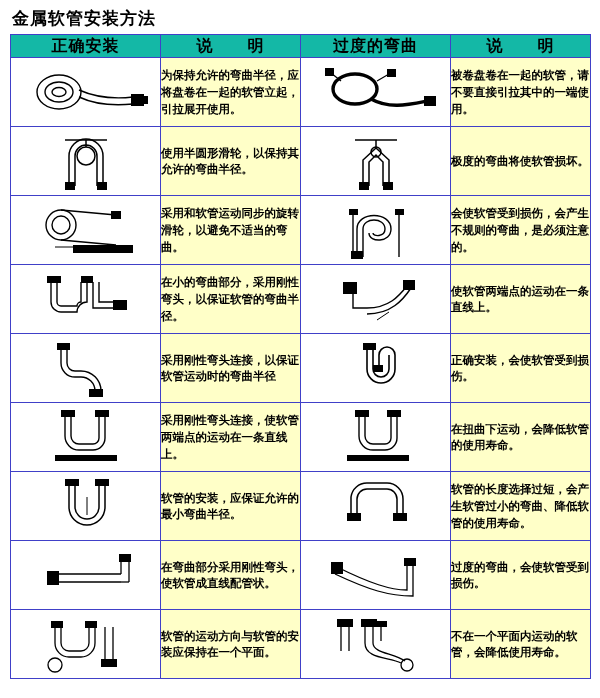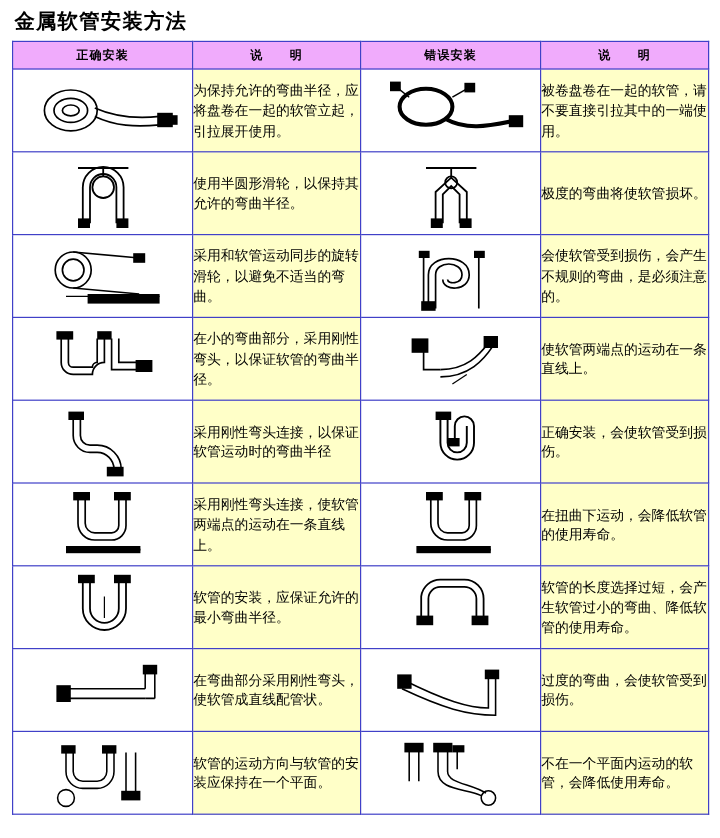--- a/index.html
+++ b/index.html
@@ -36,41 +36,42 @@
   }
   table.matrix col.c-img { width: 150px; }
   table.matrix col.c-txt { width: 140px; }
 
   table.matrix th, table.matrix td {
     border: 1px solid #4040c8;
     padding: 0;
     vertical-align: middle;
   }
   table.matrix th {
-    background: #f0abfc;
+    background: #14b8a6;
     color: #000000;
-    font-size: 10px;
+    font-size: 16px;
     font-weight: bold;
     height: 22px;
     text-align: center;
     letter-spacing: 1px;
   }
   td.img-cell {
     background: #ffffff;
     text-align: center;
     height: 68px;
     padding: 2px 0;
   }
   td.txt-cell {
     background: #ffffc8;
     font-size: 11.5px;
     line-height: 1.45;
     color: #000000;
     padding: 4px 6px;
     text-align: left;
+    font-weight: bold;
   }
   .fig {
     display: block;
     margin: 0 auto;
   }
   
   svg { display: block; }
 </style>
 </head>
 <body>
@@ -83,21 +84,21 @@
     <colgroup>
       <col class="c-img">
         <col class="c-txt">
         <col class="c-img">
         <col class="c-txt">
     </colgroup>
     <thead>
       <tr>
         <th>正确安装</th>
         <th>说　　明</th>
-        <th>错误安装</th>
+        <th>过度的弯曲</th>
         <th>说　　明</th>
       </tr>
     </thead>
     <tbody>
 
       <tr>
         <td class="img-cell">
           <span>
             <svg class="fig" width="130" height="62" viewBox="0 0 130 62">
               <g fill="none" stroke="#000" stroke-width="1.4">

